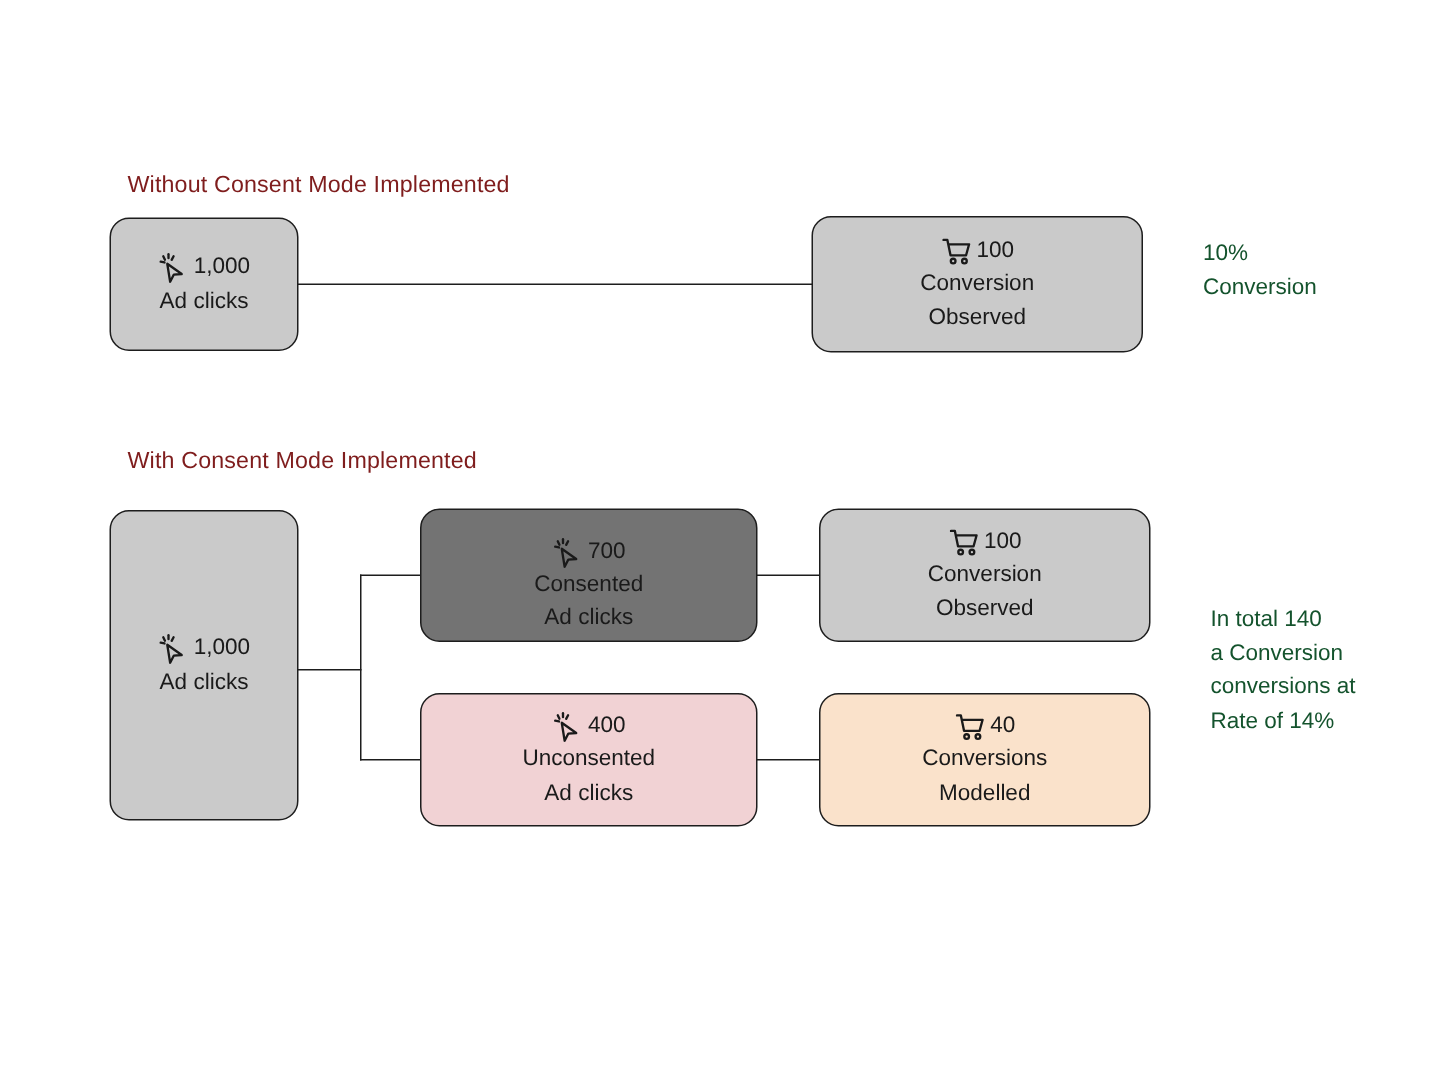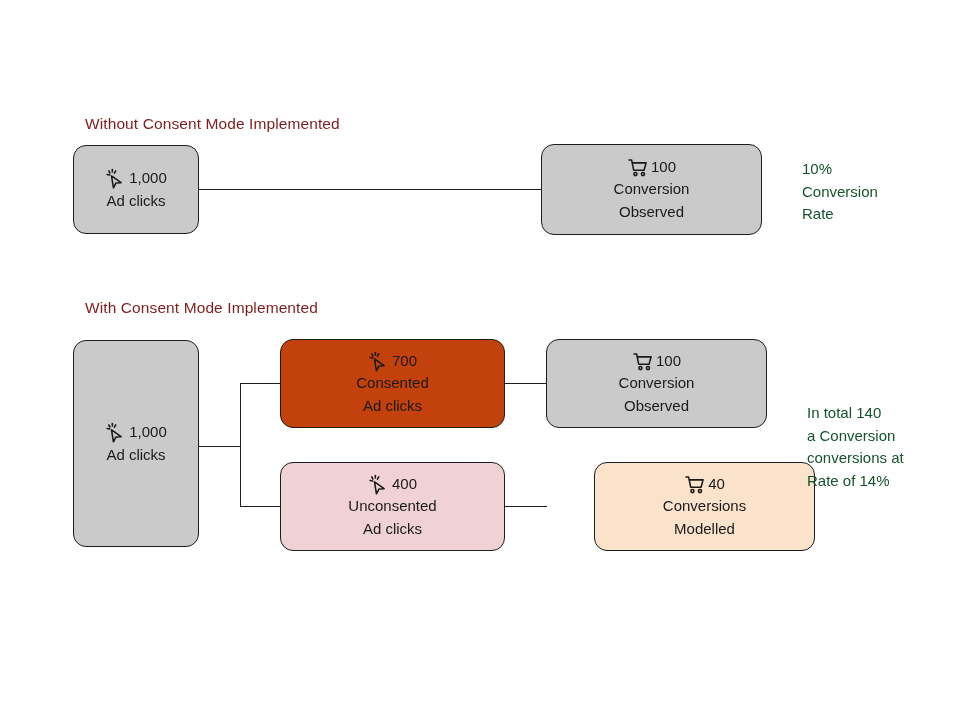--- a/index.html
+++ b/index.html
@@ -58,21 +58,21 @@
     justify-content: center;
     gap: 2px;
     white-space: nowrap;
   }
   .node .line {
     white-space: nowrap;
   }
 
   
   .fill-grey   { background: #cacaca; }
-  .fill-green  { background: #c2410c; }
+  .fill-green  { background: #737373; justify-content: flex-end; }
   .fill-pink   { background: #f1d2d4; }
   .fill-orange { background: #fae2cb; }
 
   
   .icon {
     display: inline-block;
     width: 22px;
     height: 22px;
     flex: 0 0 auto;
     position: relative;
@@ -135,21 +135,20 @@
       </span>
       <span>100</span>
     </div>
     <div class="line">Conversion</div>
     <div class="line">Observed</div>
   </div>
 
   <div class="side-note" id="note-top">
     <div>10%</div>
     <div>Conversion</div>
-    <div>Rate</div>
   </div>
 
   <div class="section-title" id="title-with">With Consent Mode Implemented</div>
 
   <div class="connector h" style="left:198px; top:446px; width:43px;"></div>
   <div class="connector v" style="left:240px; top:383px; height:124px;"></div>
   <div class="connector h" style="left:240px; top:383px; width:41px;"></div>
   <div class="connector h" style="left:240px; top:506px; width:41px;"></div>
   <div class="connector h" style="left:504px; top:383px; width:43px;"></div>
   <div class="connector h" style="left:504px; top:506px; width:43px;"></div>
@@ -212,21 +211,21 @@
           <path d="M2.3 7.0 L5.1 7.6"></path>
           <path d="M7.1 8.6 L9.2 21.6 L11.9 16.4 L17.6 16.0 Z" fill="none"></path>
         </svg>
       </span>
       <span>400</span>
     </div>
     <div class="line">Unconsented</div>
     <div class="line">Ad clicks</div>
   </div>
 
-  <div class="node fill-orange" style="left:546px; top:462px; width:221px; height:89px;margin-left:48px;">
+  <div class="node fill-orange" style="left:546px; top:462px; width:221px; height:89px;">
     <div class="headline">
       <span class="icon">
         <svg viewBox="0 0 24 24" fill="none" stroke="#1a1a1a" stroke-width="1.7" stroke-linecap="round" stroke-linejoin="round">
           <path d="M2.2 3.2 L5.0 3.2 L7.3 14.4 L18.6 14.4 L20.8 6.4 L6.0 6.4"></path>
           <circle cx="9.2" cy="18.6" r="1.7"></circle>
           <circle cx="17.4" cy="18.6" r="1.7"></circle>
         </svg>
       </span>
       <span>40</span>
     </div>

